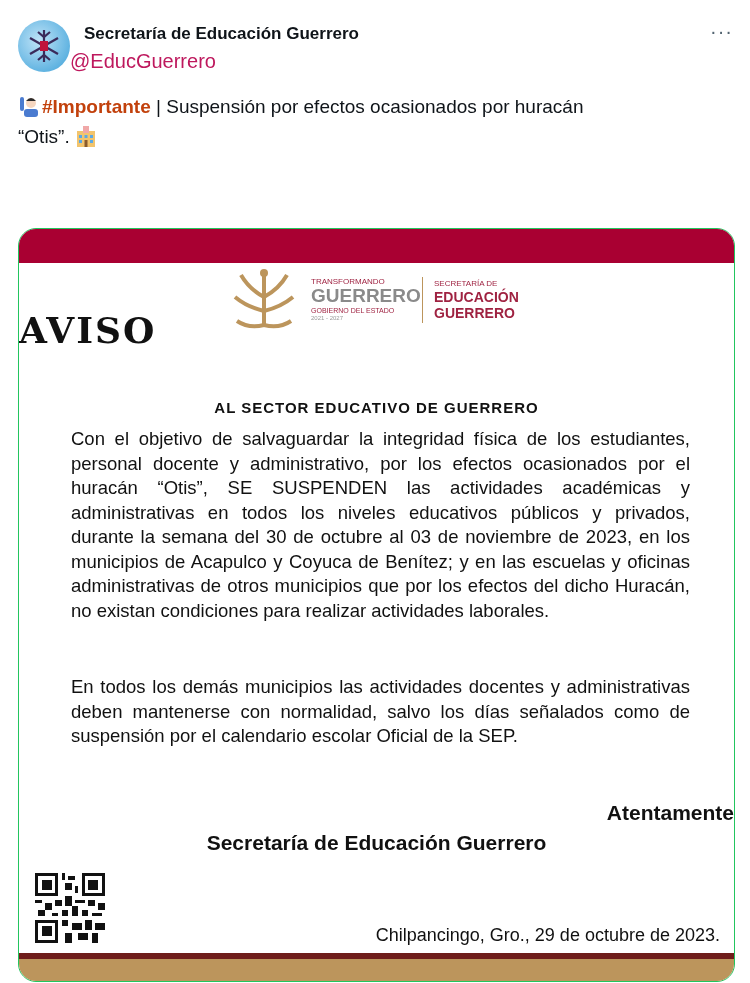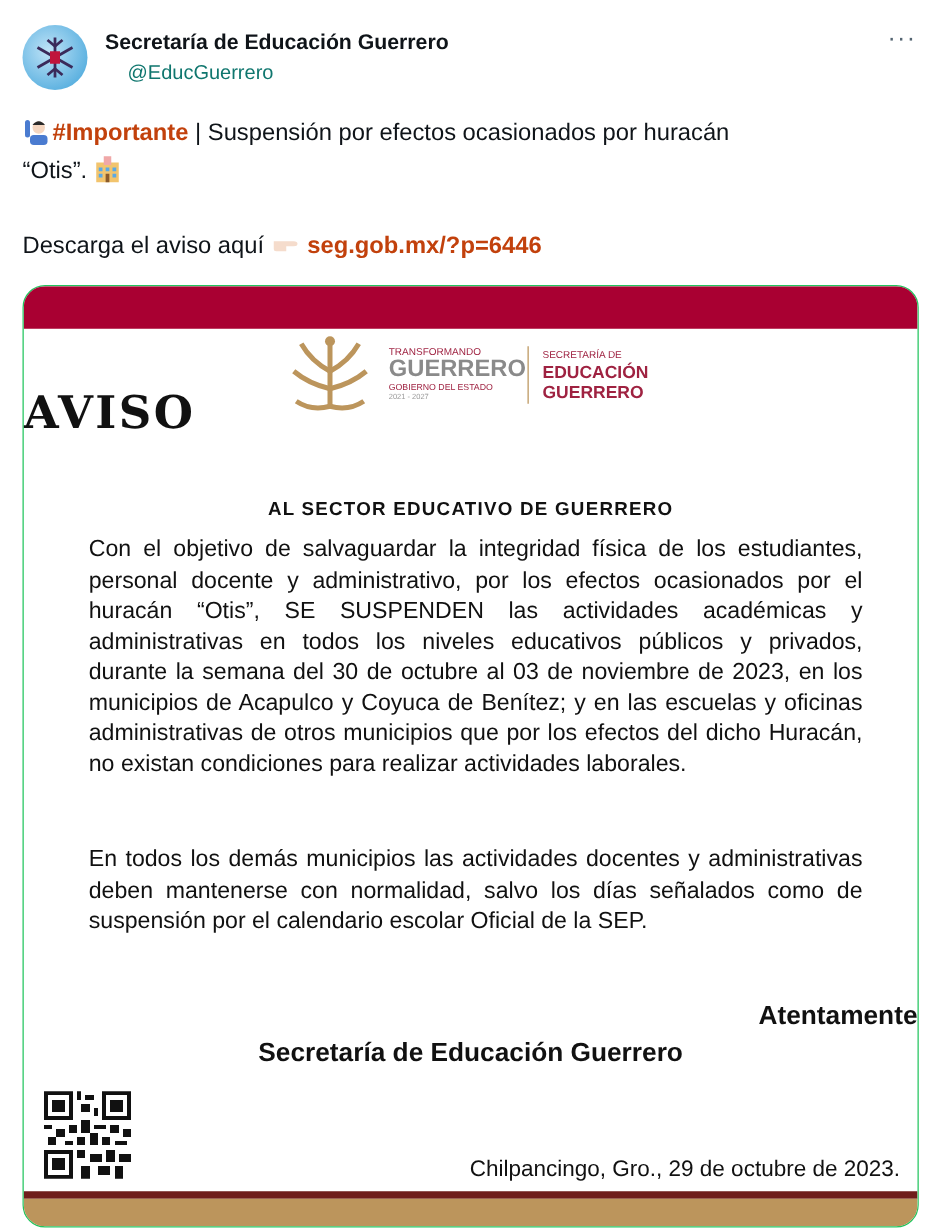--- a/index.html
+++ b/index.html
@@ -1,21 +1,21 @@
 <!DOCTYPE html>
 <html><head>
 <meta charset="utf-8">
 <style>
   html,body{margin:0;padding:0;background:#fff;}
   body{width:750px;height:983px;overflow:hidden;font-family:"Liberation Sans",sans-serif;color:#0f1419;position:relative;}
   .header{position:absolute;left:18px;top:20px;width:715px;height:52px;}
   .avatar{position:absolute;left:0;top:0;width:52px;height:52px;border-radius:50%;background:radial-gradient(circle at 40% 40%,#bfe3f7,#3aa0d8);overflow:hidden;}
   .avatar svg{position:absolute;left:8px;top:8px;}
   .name{position:absolute;left:66px;top:4px;font-weight:bold;font-size:17px;color:#0f1419;}
-  .handle{position:absolute;left:84px;top:30px;font-size:16px;color:#0f766e;}
+  .handle{position:absolute;left:52px;top:30px;font-size:20px;color:#be185d;}
   .more{position:absolute;right:0;top:0;font-size:20px;color:#536471;letter-spacing:1px;cursor:pointer;}
   .tweet-text{position:absolute;left:18px;top:92px;width:715px;font-size:19px;line-height:30px;color:#0f1419;}
   .tweet-text .link{color:#c2410c;cursor:pointer;font-weight:bold;}
   .emoji{display:inline-block;width:22px;height:22px;vertical-align:-4px;margin-right:2px;}
   .card{position:absolute;left:18px;top:228px;width:715px;height:752px;border-radius:18px;overflow:hidden;background:#fff;border:1px solid #22c55e;}
   .topbar{position:absolute;left:0;top:0;width:100%;height:34px;background:#a90032;}
   .botbar1{position:absolute;left:0;bottom:22px;width:100%;height:6px;background:#6f1d1b;}
   .botbar2{position:absolute;left:0;bottom:0;width:100%;height:22px;background:#bc955c;}
   .logos{position:absolute;left:210px;top:38px;width:300px;height:60px;}
   .logo-tree{position:absolute;left:0;top:0;}
@@ -75,27 +75,20 @@
           <rect x="4" y="10" width="3" height="3"></rect>
           <rect x="9.5" y="10" width="3" height="3"></rect>
           <rect x="15" y="10" width="3" height="3"></rect>
           <rect x="4" y="15" width="3" height="3"></rect>
           <rect x="15" y="15" width="3" height="3"></rect>
         </g>
       <rect x="9.5" y="15" width="3" height="7" fill="#8a5a2b"></rect>
     </svg>
   </div>
   <div style="height:30px"></div>
-  <div>
-    <span>Descarga el aviso aquí</span>
-    <svg class="emoji" viewBox="0 0 22 22">
-      <path d="M2 9 H18 Q21 9 21 11 Q21 13 18 13 H12 V17 H4 Q2 17 2 15 Z" fill="#f5dccc"></path>
-    </svg>
-    <span class="link">seg.gob.mx/?p=6446</span>
-  </div>
 </div>
 
 <div class="card">
   <div class="topbar"></div>
 
   <div class="logos">
     <svg class="logo-tree" width="70" height="64" viewBox="0 0 70 64">
       <g fill="none" stroke="#bc955c" stroke-width="4">
         <path d="M35 8 V58"></path>
           <path d="M35 30 Q20 22 12 8"></path>

